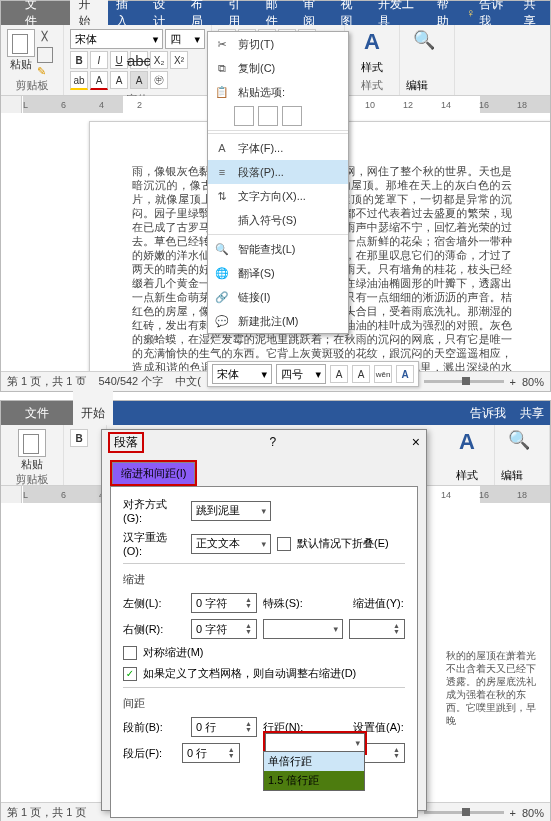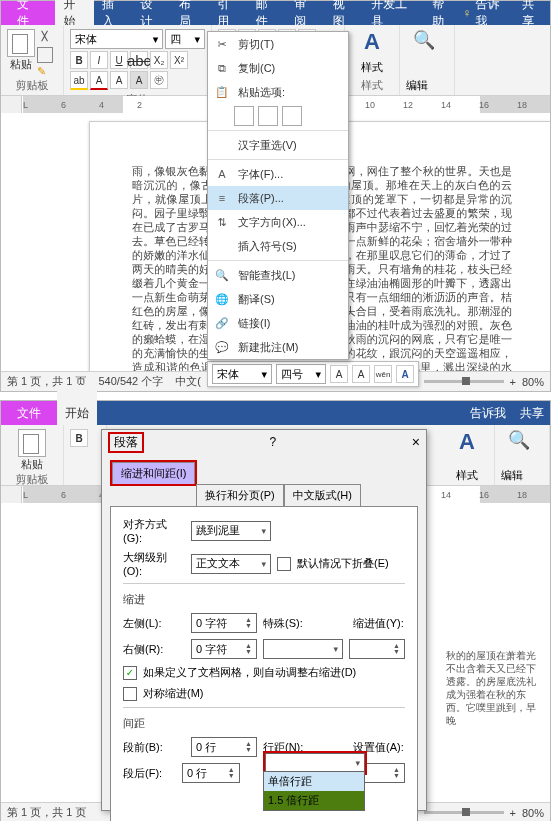--- a/index.html
+++ b/index.html
@@ -2,21 +2,21 @@
 <html><head>
 <meta charset="utf-8">
 <style>
 body{margin:0;font-family:"Microsoft YaHei",Arial,sans-serif;font-size:11px;background:#fff;width:551px}
 .shot{border:1px solid #bbb;position:relative}
 .shot1{height:390px}
 .shot2{height:421px}
 .ribbon-tabs{display:flex;background:#2b579a;color:#fff;height:24px;align-items:center;font-size:12px}
 .ribbon-tabs .tab{padding:16px 8px;height:24px;display:flex;align-items:center}
 .ribbon-tabs .tab.active{background:#f3f3f3;color:#333}
-.ribbon-tabs .tab.file{background:#d946ef;padding:0 16px}
+.ribbon-tabs .tab.file{background:#737373;padding:0 24px}
 .ribbon-tabs .right{margin-left:auto;display:flex;align-items:center;gap:4px;padding-right:6px}
 .bulb{color:#ffd864}
 .ribbon{background:#f3f3f3;border-bottom:1px solid #d0d0d0;display:flex;height:70px;position:relative}
 .grp{border-right:1px solid #e0e0e0;padding:4px 6px 2px 6px;display:flex;flex-direction:column;justify-content:space-between}
 .grp .lbl{text-align:center;color:#666;font-size:11px}
 .clipboard{width:50px}
 .paste{display:flex;flex-direction:column;align-items:center;color:#333}
 .paste .ico{width:26px;height:26px;background:#fff;border:1px solid #aaa;position:relative}
 .paste .ico::after{content:"";position:absolute;left:4px;top:4px;width:14px;height:18px;background:#fff;border:1px solid #888}
 .fontgrp{width:135px}
@@ -52,21 +52,21 @@
 .ctxmenu .pasteicons{display:flex;gap:4px;padding:2px 26px}
 .ctxmenu .pico{width:18px;height:18px;border:1px solid #aaa;background:#fff}
 .minibar{position:absolute;left:206px;top:360px;background:#fff;border:1px solid #bbb;box-shadow:1px 1px 3px rgba(0,0,0,.2);display:flex;align-items:center;height:24px;padding:0 4px;gap:4px;z-index:49}
 .minibar .combo{height:18px}
 
 .dialog{position:absolute;left:100px;top:28px;width:324px;height:380px;background:#f0f0f0;border:1px solid #888;z-index:60;box-shadow:2px 2px 6px rgba(0,0,0,.3)}
 .dlg-title{height:24px;display:flex;align-items:center;padding:0 6px;font-size:12px}
 .dlg-title .ttl{border:2px solid #c00;padding:0 4px}
 .dlg-close{margin-left:auto;font-size:14px;font-family:Arial}
 .dlg-tabs{display:flex;margin:6px 8px 0 8px;gap:0;border:2px solid #c00;width:fit-content}
-.dlg-tab{border:1px solid #888;border-bottom:none;background:#c4b5fd;padding:3px 8px;font-size:11px}
+.dlg-tab{border:1px solid #888;border-bottom:none;background:#8b5cf6;padding:3px 8px;font-size:11px}
 .dlg-tab.in{background:#f0f0f0}
 .dlg-body{border:1px solid #888;margin:0 8px 8px 8px;background:#fff;padding:10px 12px;height:310px;position:relative}
 .sect{font-size:11px;color:#333;margin:8px 0 6px 0}
 .row{display:flex;align-items:center;gap:6px;margin-bottom:6px;font-size:11px}
 .row .lab{width:62px;text-align:left}
 .selbox{border:1px solid #666;background:#fff;height:18px;display:flex;align-items:center;padding:0 4px;min-width:70px}
 .selbox .dd{margin-left:auto;color:#555;font-size:9px}
 .spin{border:1px solid #666;background:#fff;height:18px;display:flex;align-items:center;padding:0 4px;width:56px}
 .spin .updn{margin-left:auto;display:flex;flex-direction:column;font-size:7px;line-height:6px;color:#555}
 .chk{width:12px;height:12px;border:1px solid #666;display:inline-flex;align-items:center;justify-content:center;font-size:10px;color:#0a0}
@@ -238,24 +238,20 @@
     <div class="itm">
         <span class="mi">📋</span>
         <span>粘贴选项:</span>
       </div>
     <div class="pasteicons">
       <div class="pico"></div>
       <div class="pico"></div>
       <div class="pico"></div>
     </div>
     <div class="sep"></div>
-    <div class="itm">
-        <span class="mi"></span>
-        <span>汉字重选(V)</span>
-      </div>
     <div class="sep"></div>
     <div class="itm">
         <span class="mi">A</span>
         <span>字体(F)...</span>
       </div>
     <div class="itm hi">
         <span class="mi">≡</span>
         <span>段落(P)...</span>
       </div>
     <div class="itm">
@@ -378,36 +374,31 @@
 
   <div class="dialog">
     <div class="dlg-title">
       <span class="ttl">段落</span>
       <span style="margin-left:auto;margin-right:10px">?</span>
       <span class="dlg-close">×</span>
     </div>
     <div class="dlg-tabs">
       <div class="dlg-tab">缩进和间距(I)</div>
     </div>
-    <div style="display:flex;margin:-2px 8px 0 8px">
-      <div style="width:86px"></div>
-      <div class="dlg-tab in">换行和分页(P)</div>
-      <div class="dlg-tab in">中文版式(H)</div>
-    </div>
 
     <div class="dlg-body">
       <div class="row">
         <span class="lab">对齐方式(G):</span>
         <div class="selbox">
             <span>跳到泥里</span>
             <span class="dd">▾</span>
           </div>
       </div>
       <div class="row">
-        <span class="lab">大纲级别(O):</span>
+        <span class="lab">汉字重选(O):</span>
         <div class="selbox">
             <span>正文文本</span>
             <span class="dd">▾</span>
           </div>
         <span class="chk"></span>
         <span>默认情况下折叠(E)</span>
       </div>
 
       <div class="hr"></div>
       <div class="sect">缩进</div>
@@ -439,26 +430,26 @@
           </div>
         <div class="spin" style="width:46px">
             <span></span>
             <span class="updn">
               <span>▲</span>
               <span>▼</span>
             </span>
           </div>
       </div>
       <div class="row">
+          <span class="chk"></span>
+          <span>对称缩进(M)</span>
+        </div>
+      <div class="row">
           <span class="chk on"></span>
           <span>如果定义了文档网格，则自动调整右缩进(D)</span>
-        </div>
-      <div class="row">
-          <span class="chk"></span>
-          <span>对称缩进(M)</span>
         </div>
 
       <div class="hr"></div>
       <div class="sect">间距</div>
       <div class="row">
         <span class="lab">段前(B):</span>
         <div class="spin">
             <span>0 行</span>
             <span class="updn">
               <span>▲</span>

